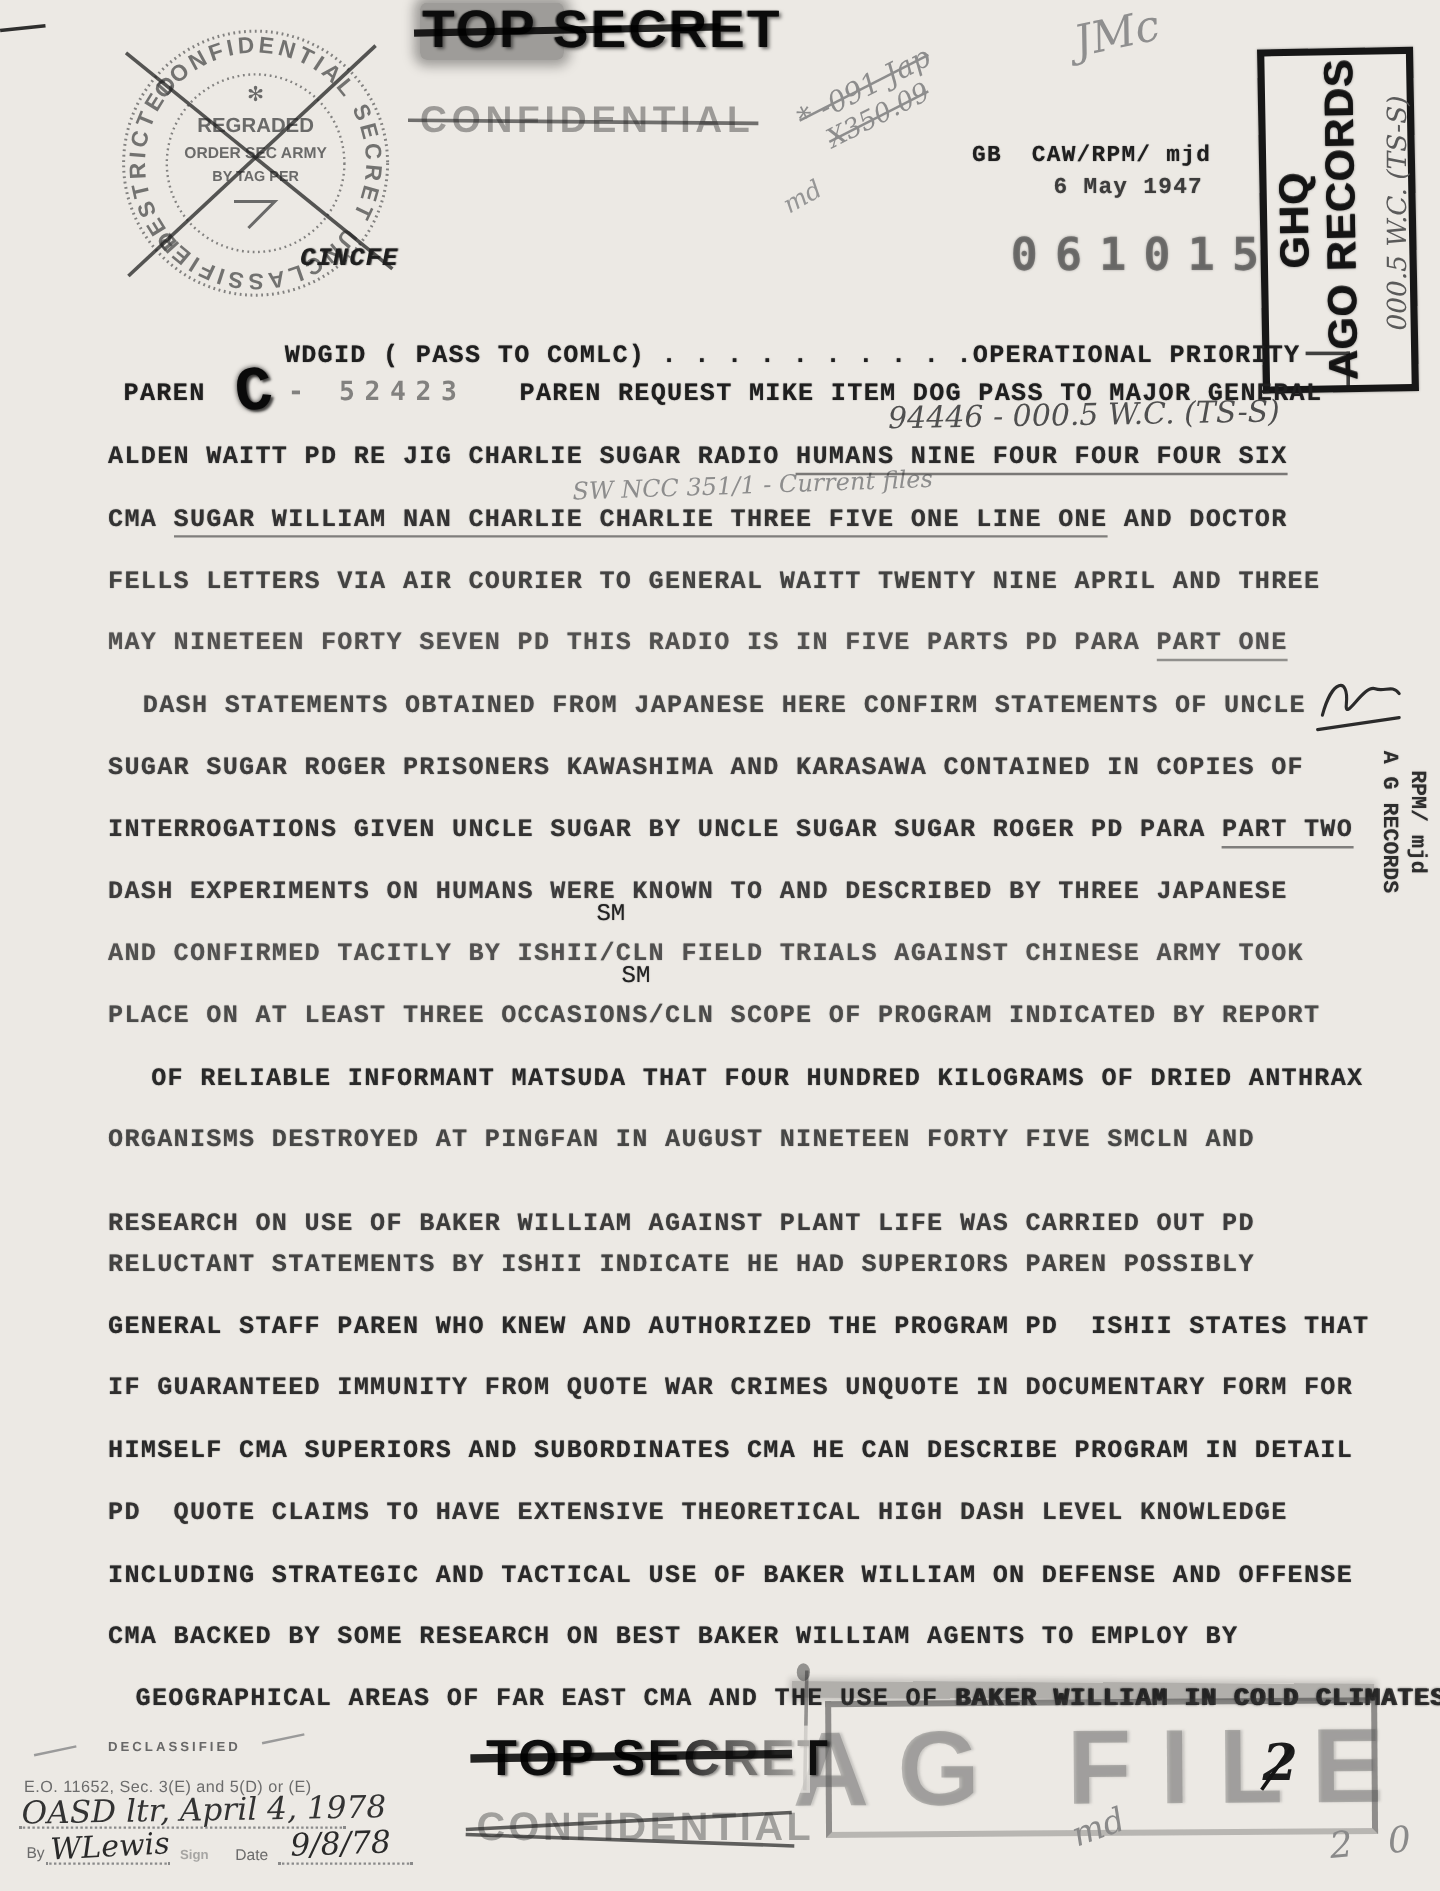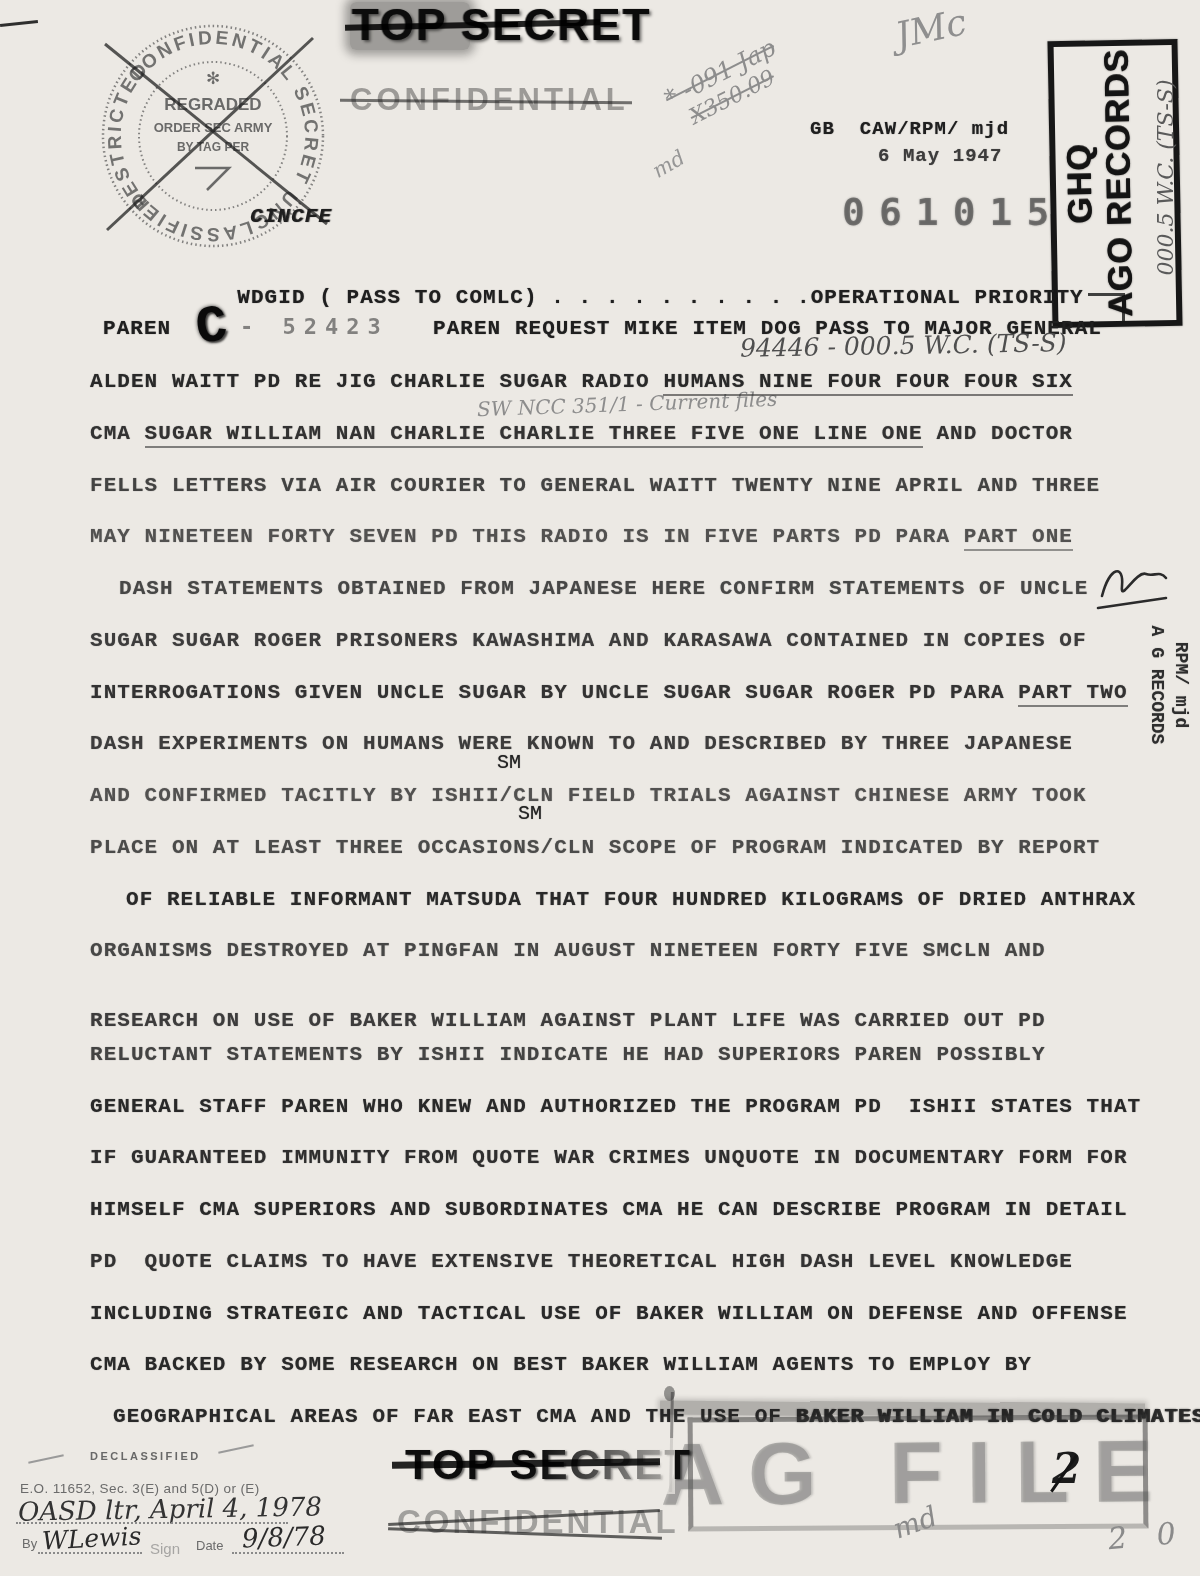--- a/index.html
+++ b/index.html
@@ -174,17 +174,17 @@
 <div class="bar" style="left:388px;top:1532px;width:274px;height:2.5px;background:#222;opacity:.7;transform:rotate(2deg);"></div>
 
 <div class="bar" style="left:28px;top:1458px;width:36px;height:2px;background:#9a9a9a;transform:rotate(-12deg);"></div>
 <div class="bar" style="left:218px;top:1448px;width:36px;height:2px;background:#9a9a9a;transform:rotate(-12deg);"></div>
 <div class="stampword" style="left:90px;top:1450px;font-size:11px;letter-spacing:2.5px;color:rgba(90,90,90,.9);">DECLASSIFIED</div>
 <div class="stampword" style="left:20px;top:1481px;font-size:13.5px;font-weight:normal;color:rgba(100,100,100,.95);letter-spacing:.4px;">E.O. 11652, Sec. 3(E) and 5(D) or (E)</div>
 <div class="hand" style="left:18px;top:1494px;font-size:26px;color:#333;transform:rotate(-1deg);">OASD ltr, April 4, 1978</div>
 <div class="dotline" style="left:16px;top:1522px;width:272px;"></div>
 <div class="stampword" style="left:22px;top:1536px;font-size:13px;font-weight:normal;color:rgba(100,100,100,.95);">By</div>
 <div class="hand" style="left:42px;top:1524px;font-size:25px;color:#2a2a2a;transform:rotate(-3deg);">WLewis</div>
-<div class="stampword" style="left:150px;top:1540px;font-size:15px;font-weight:normal;color:rgba(120,120,120,.6);">Sign</div>
+<div class="stampword" style="left:150px;top:1540px;font-size:11px;font-weight:bold;color:rgba(120,120,120,.6);">Sign</div>
 <div class="stampword" style="left:196px;top:1538px;font-size:13px;font-weight:normal;color:rgba(100,100,100,.95);">Date</div>
 <div class="hand" style="left:242px;top:1522px;font-size:26px;color:#2a2a2a;transform:rotate(-2deg);">9/8/78</div>
 <div class="dotline" style="left:38px;top:1552px;width:104px;"></div>
 <div class="dotline" style="left:232px;top:1552px;width:112px;"></div>
 
 </body></html>

